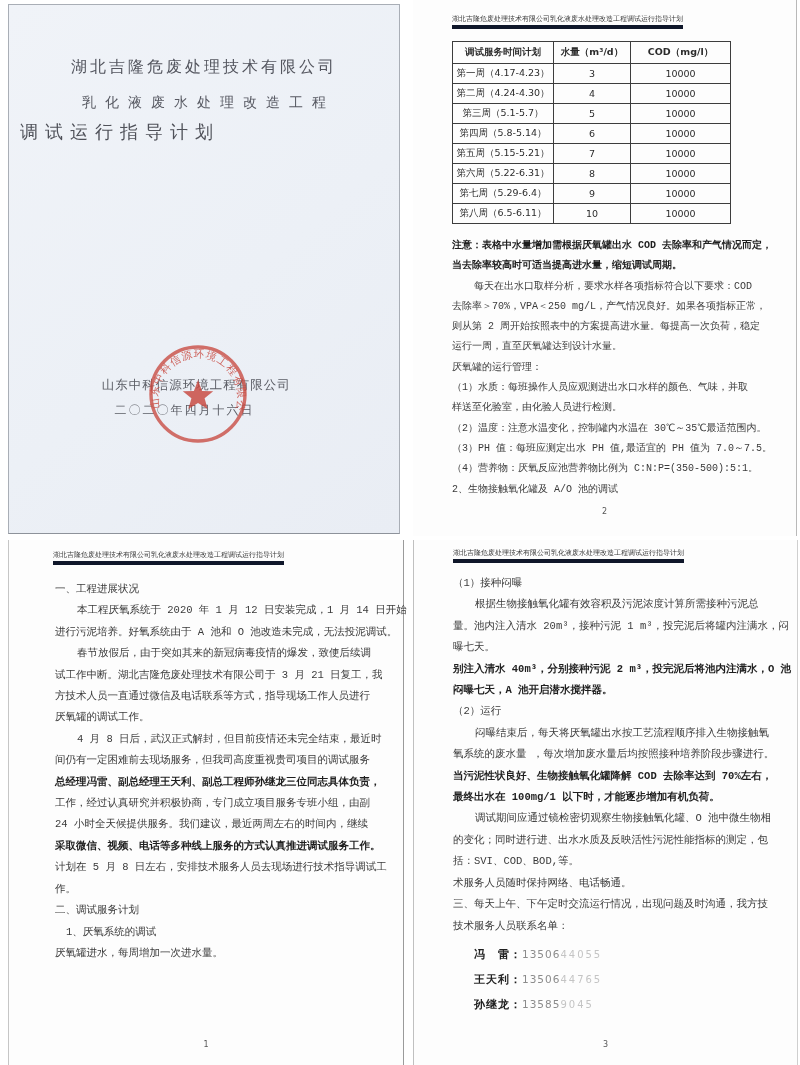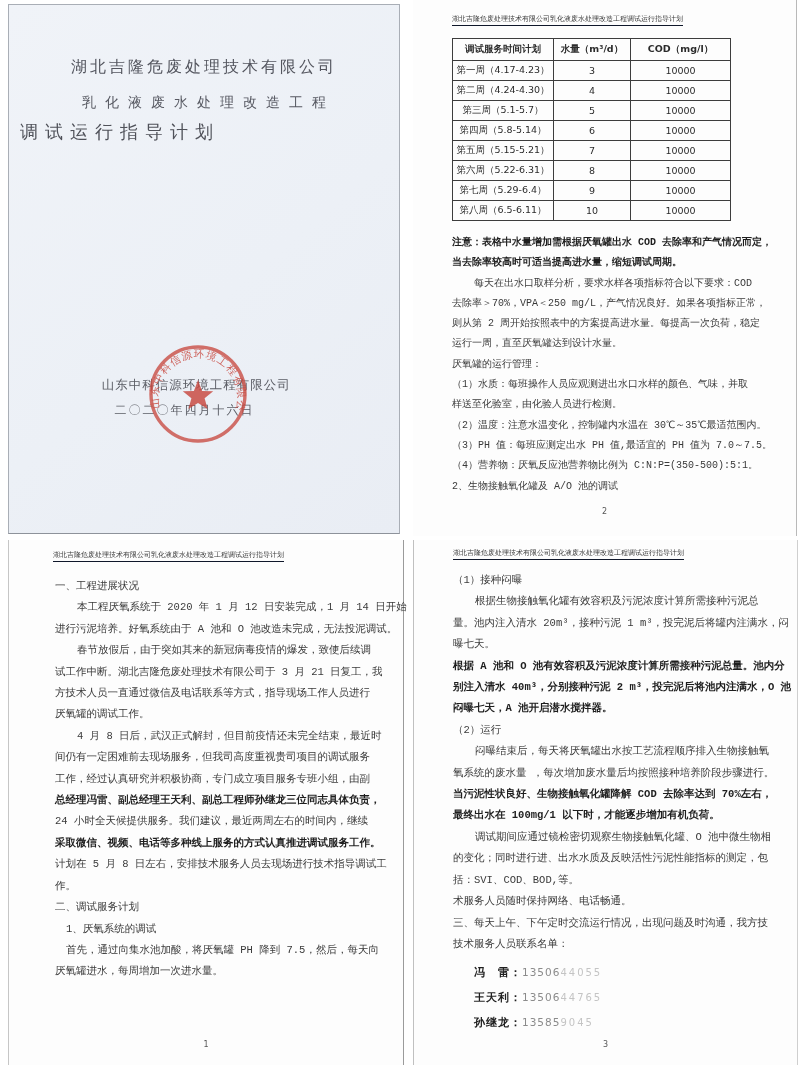--- a/index.html
+++ b/index.html
@@ -23,21 +23,21 @@
   .cover .company{position:absolute;top:372px;left:0;width:96%;text-align:center;
     font-size:12.5px;letter-spacing:1px;color:#5a5c64;}
   .cover .date{position:absolute;top:397px;left:0;width:90%;text-align:center;
     font-size:12px;letter-spacing:2px;color:#5a5c64;}
   .seal{position:absolute;left:137px;top:337px;width:104px;height:104px;opacity:.9;}
   
   .p-tr{left:413px;top:0;width:383px;height:536px;border-right:1px solid #b9b9b9;}
   .p-bl{left:8px;top:540px;width:394px;height:525px;border-left:1px solid #c6c6c6;border-right:1px solid #9b9b9b;}
   .p-br{left:413px;top:540px;width:383px;height:525px;border-left:1px solid #c0c0c0;border-right:1px solid #cfcfcf;}
   .phead{display:inline-block;font-size:7px;color:#3a3a3a;letter-spacing:0;
-    border-bottom:1px solid #0f172a;padding-bottom:1px;white-space:nowrap;}
+    border-bottom:4px solid #0f172a;padding-bottom:1px;white-space:nowrap;}
   .p-tr .phead{margin:14px 0 0 39px;}
   .p-bl .phead{margin:10px 0 0 44px;}
   .p-br .phead{margin:8px 0 0 39px;}
   
   table.sched{border-collapse:collapse;margin:12px 0 0 39px;}
   table.sched th,table.sched td{
     border:1px solid #3d3d3d;text-align:center;vertical-align:middle;
     font-size:9.5px;color:#2b2b2b;padding:0;
   }
   table.sched th{height:21px;font-weight:bold;}
@@ -167,42 +167,40 @@
     <div class="lines">
         <div class="line">一、工程进展状况</div>
         <div class="line ind">本工程厌氧系统于 2020 年 1 月 12 日安装完成，1 月 14 日开始</div>
         <div class="line">进行污泥培养。好氧系统由于 A 池和 O 池改造未完成，无法投泥调试。</div>
         <div class="line ind">春节放假后，由于突如其来的新冠病毒疫情的爆发，致使后续调</div>
         <div class="line">试工作中断。湖北吉隆危废处理技术有限公司于 3 月 21 日复工，我</div>
         <div class="line">方技术人员一直通过微信及电话联系等方式，指导现场工作人员进行</div>
         <div class="line">厌氧罐的调试工作。</div>
         <div class="line ind">4 月 8 日后，武汉正式解封，但目前疫情还未完全结束，最近时</div>
         <div class="line">间仍有一定困难前去现场服务，但我司高度重视贵司项目的调试服务</div>
+        <div class="line bold">总经理冯雷、副总经理王天利、副总工程师孙继龙三位同志具体负责，</div>
         <div class="line">工作，经过认真研究并积极协商，专门成立项目服务专班小组，由副</div>
-        <div class="line bold">总经理冯雷、副总经理王天利、副总工程师孙继龙三位同志具体负责，</div>
         <div class="line">24 小时全天候提供服务。我们建议，最近两周左右的时间内，继续</div>
         <div class="line bold">采取微信、视频、电话等多种线上服务的方式认真推进调试服务工作。</div>
         <div class="line">计划在 5 月 8 日左右，安排技术服务人员去现场进行技术指导调试工</div>
         <div class="line">作。</div>
         <div class="line">二、调试服务计划</div>
         <div class="line half">1、厌氧系统的调试</div>
-        <div class="line half">首先，通过向集水池加酸，将厌氧罐 PH 降到 7.5，然后，每天向</div>
         <div class="line">厌氧罐进水，每周增加一次进水量。</div>
       </div>
     <div class="pagenum">1</div>
   </div>
 
   <div class="page p-br">
     <div><span class="phead">湖北吉隆危废处理技术有限公司乳化液废水处理改造工程调试运行指导计划</span></div>
     <div class="lines">
         <div class="line">（1）接种闷曝</div>
         <div class="line ind">根据生物接触氧化罐有效容积及污泥浓度计算所需接种污泥总</div>
         <div class="line">量。池内注入清水 20m³，接种污泥 1 m³，投完泥后将罐内注满水，闷</div>
         <div class="line">曝七天。</div>
-        <div class="line bold">根据 A 池和 O 池有效容积及污泥浓度计算所需接种污泥总量。池内分</div>
         <div class="line bold">别注入清水 40m³，分别接种污泥 2 m³，投完泥后将池内注满水，O 池</div>
         <div class="line bold">闷曝七天，A 池开启潜水搅拌器。</div>
         <div class="line">（2）运行</div>
         <div class="line ind">闷曝结束后，每天将厌氧罐出水按工艺流程顺序排入生物接触氧</div>
         <div class="line">氧系统的废水量 ，每次增加废水量后均按照接种培养阶段步骤进行。</div>
         <div class="line bold">当污泥性状良好、生物接触氧化罐降解 COD 去除率达到 70%左右，</div>
         <div class="line bold">最终出水在 100mg/1 以下时，才能逐步增加有机负荷。</div>
         <div class="line ind">调试期间应通过镜检密切观察生物接触氧化罐、O 池中微生物相</div>
         <div class="line">的变化；同时进行进、出水水质及反映活性污泥性能指标的测定，包</div>
         <div class="line">括：SVI、COD、BOD,等。</div>

